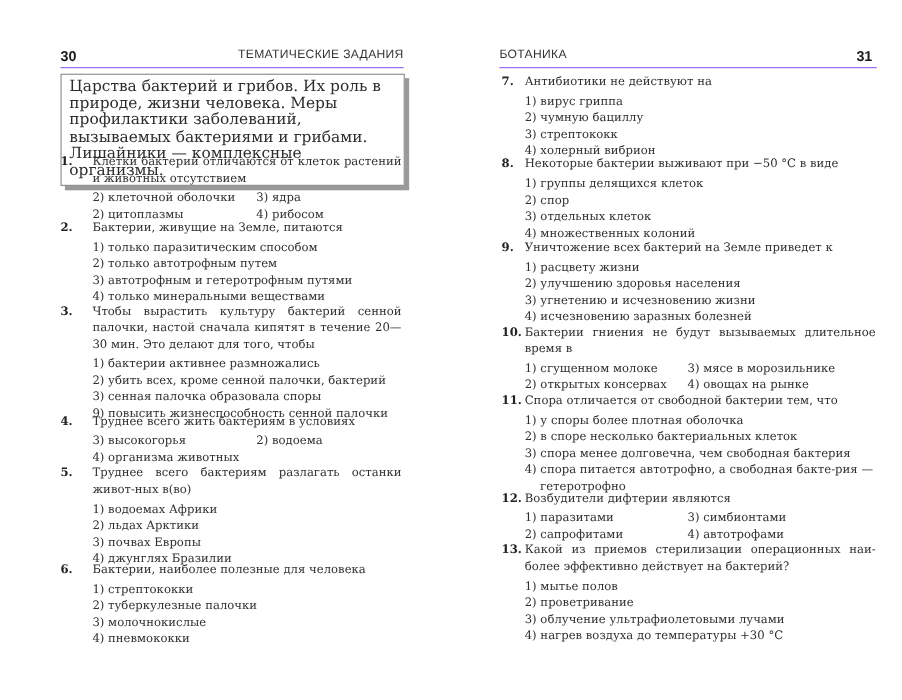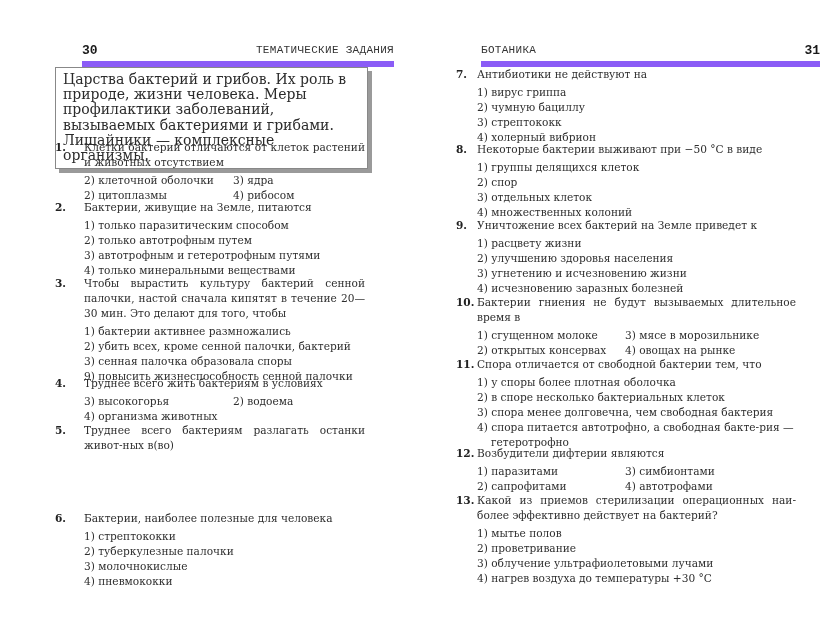--- a/index.html
+++ b/index.html
@@ -6,23 +6,22 @@
   body {
     width:820px; height:636px; background:#ffffff; position:relative; overflow:hidden;
     font-family:"DejaVu Serif", "Liberation Serif", serif; color:#2b2b2b;
   }
   .page { position:absolute; top:0; height:636px; }
   .page.left { left:0; width:410px; }
   .page.right { left:410px; width:410px; }
 
   .running-head {
     position:absolute; top:43px; height:18px;
-    border-bottom:6px solid #8b5cf6;
-    font-family:Liberation Mono, monospace;
-    margin-left:27px;
+    border-bottom:1px solid #8b5cf6;
+    font-family:Liberation Sans, sans-serif;
   }
   .left .running-head { left:55px; width:312px; }
   .right .running-head { left:44px; width:343px; }
   .page-num { position:absolute; top:0; font-size:13px; font-weight:bold; color:#1a1a1a; }
   .section-title { position:absolute; top:1px; font-size:11px; letter-spacing:0.3px; color:#333; }
   .left .page-num { left:0; }
   .left .section-title { right:0; }
   .right .page-num { right:4px; }
   .right .section-title { left:0; }
 
@@ -101,20 +100,26 @@
           <span class="opt">3) высокогорья</span>
           <span class="opt">2) водоема</span>
           <span class="opt">4) организма животных</span>
         </div>
       </div>
     </div>
   <div class="q" style="top:423px">
       <span class="q-num">5.</span>
       <div class="q-body">
         <span class="q-text">Труднее всего бактериям разлагать останки живот-ных в(во)</span>
+        <div class="opts">
+          <span class="opt">1) водоемах Африки</span>
+          <span class="opt">2) льдах Арктики</span>
+          <span class="opt">3) почвах Европы</span>
+          <span class="opt">4) джунглях Бразилии</span>
+        </div>
       </div>
     </div>
   <div class="q" style="top:511px">
       <span class="q-num">6.</span>
       <div class="q-body">
         <span class="q-text">Бактерии, наиболее полезные для человека</span>
         <div class="opts">
           <span class="opt">1) стрептококки</span>
           <span class="opt">2) туберкулезные палочки</span>
           <span class="opt">3) молочнокислые</span>

